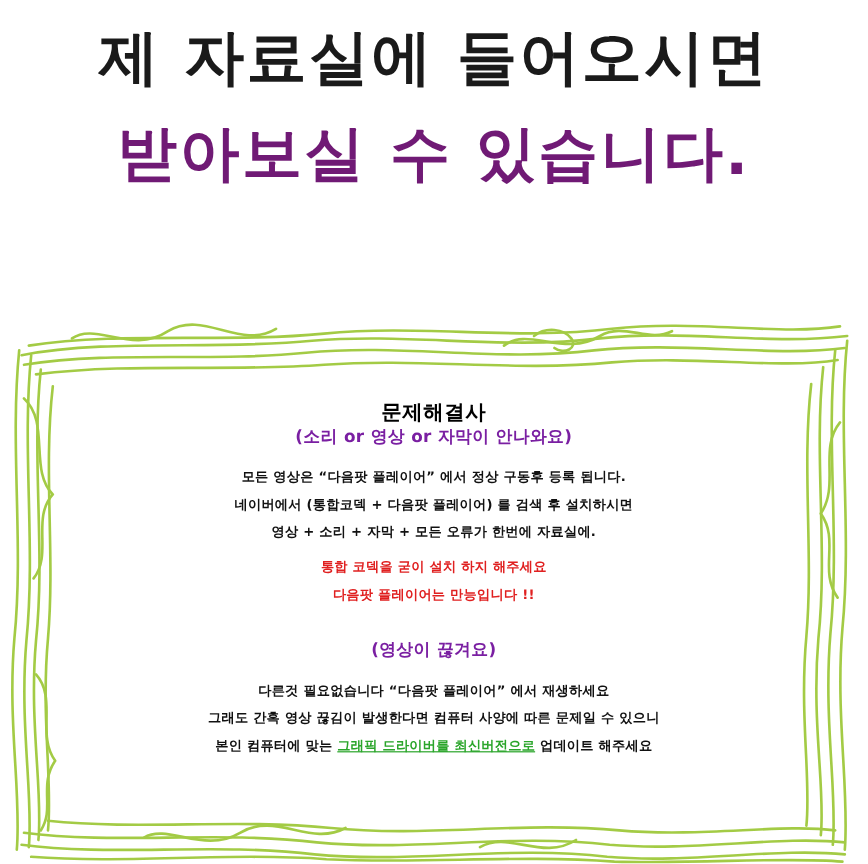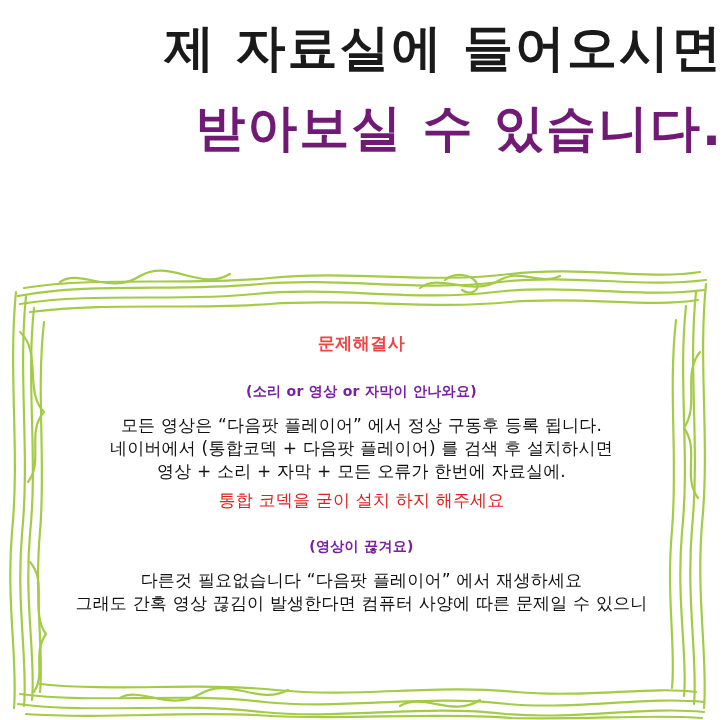--- a/index.html
+++ b/index.html
@@ -14,21 +14,21 @@
     overflow: hidden;
     position: relative;
   }
 
   
   .headline {
     position: absolute;
     top: 8px;
     left: 0;
     width: 723px;
-    text-align: right;
+    text-align: center;
   }
   .headline-line {
     font-family: "DejaVu Sans", "Liberation Sans", sans-serif;
     font-size: 50px;
     font-weight: 600;
     letter-spacing: 2px;
     line-height: 80px;
     white-space: nowrap;
   }
   .hl-1 { color: #1a1a1a; }
@@ -55,36 +55,36 @@
   .content {
     position: absolute;
     top: 70px;
     left: 60px;
     width: 603px;
     text-align: center;
   }
   .sec-title {
     font-size: 17px;
     font-weight: 700;
-    color: #ef4444;
+    color: #000000;
     letter-spacing: 0.5px;
-    margin-bottom: 28px;
+    margin-bottom: 0;
   }
   .sub-q {
     font-size: 14px;
     font-weight: 700;
     color: #7a1fa2;
     margin-bottom: 13px;
     letter-spacing: 0.3px;
   }
   .line {
-    font-size: 17px;
+    font-size: 11px;
     color: #111111;
     line-height: 23px;
-    font-weight: 400;
+    font-weight: 700;
     letter-spacing: 0.2px;
   }
   .line.red {
     color: #e02020;
   }
   .gap-sm { height: 6px; }
   .gap-lg { height: 26px; }
   .kw-green { color: #2aa52a; }
   .underline { text-decoration: underline; }
 </style>
@@ -137,22 +137,26 @@
 
     <div class="sub-q">(소리 or 영상 or 자막이 안나와요)</div>
 
     <div class="line">모든 영상은 “다음팟 플레이어” 에서 정상 구동후 등록 됩니다.</div>
     <div class="line">네이버에서 (통합코덱 + 다음팟 플레이어) 를 검색 후 설치하시면</div>
     <div class="line">영상 + 소리 + 자막 + 모든 오류가 한번에 자료실에.</div>
 
     <div class="gap-sm"></div>
 
     <div class="line red">통합 코덱을 굳이 설치 하지 해주세요</div>
+    <div class="line red">다음팟 플레이어는 만능입니다 !!</div>
 
     <div class="gap-lg"></div>
 
     <div class="sub-q">(영상이 끊겨요)</div>
 
     <div class="line">다른것 필요없습니다  “다음팟 플레이어” 에서 재생하세요</div>
     <div class="line">그래도 간혹 영상 끊김이 발생한다면 컴퓨터 사양에 따른 문제일 수 있으니</div>
 
+    <div class="line">
+      <span>본인 컴퓨터에 맞는 </span><span class="kw-green underline">그래픽 드라이버를 최신버전으로</span><span> 업데이트 해주세요</span>
+    </div>
   </div>
 </div>
 
 </body></html>

